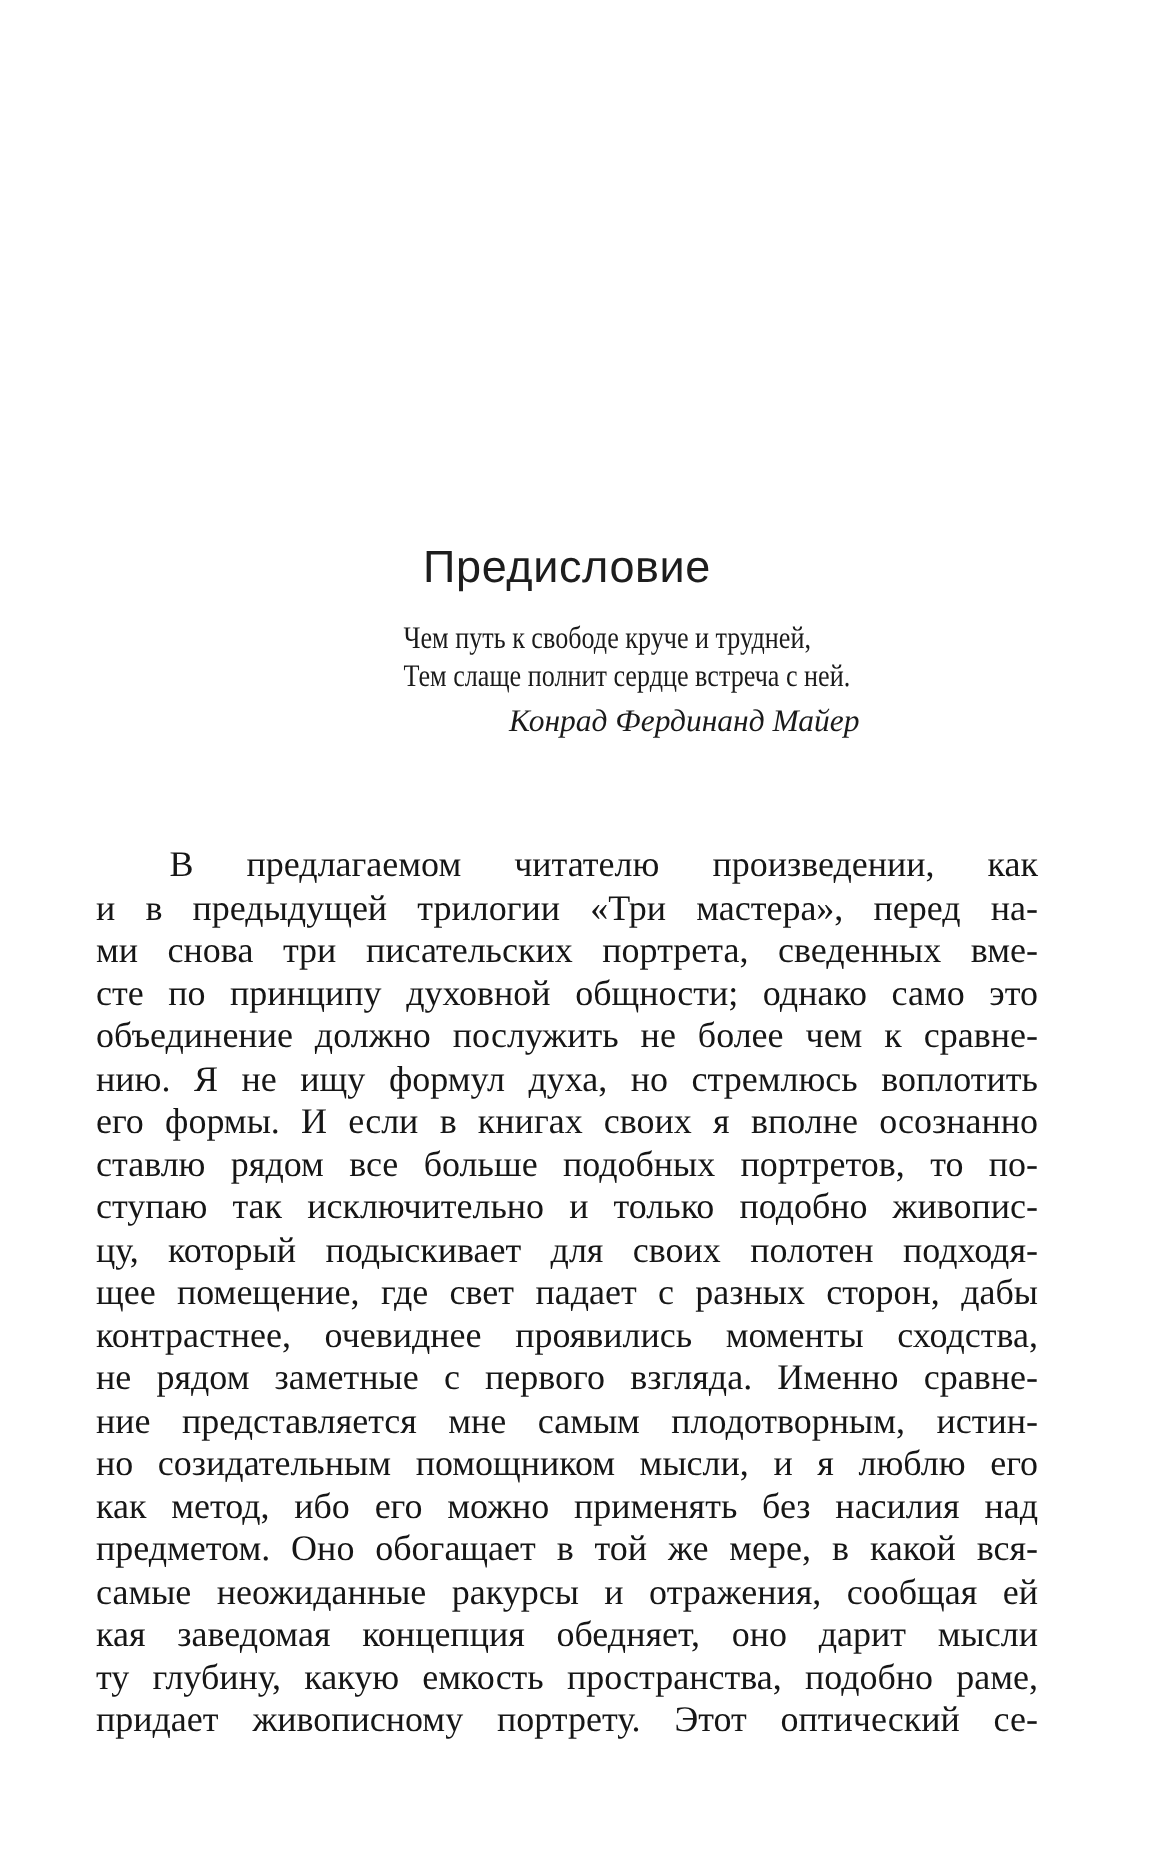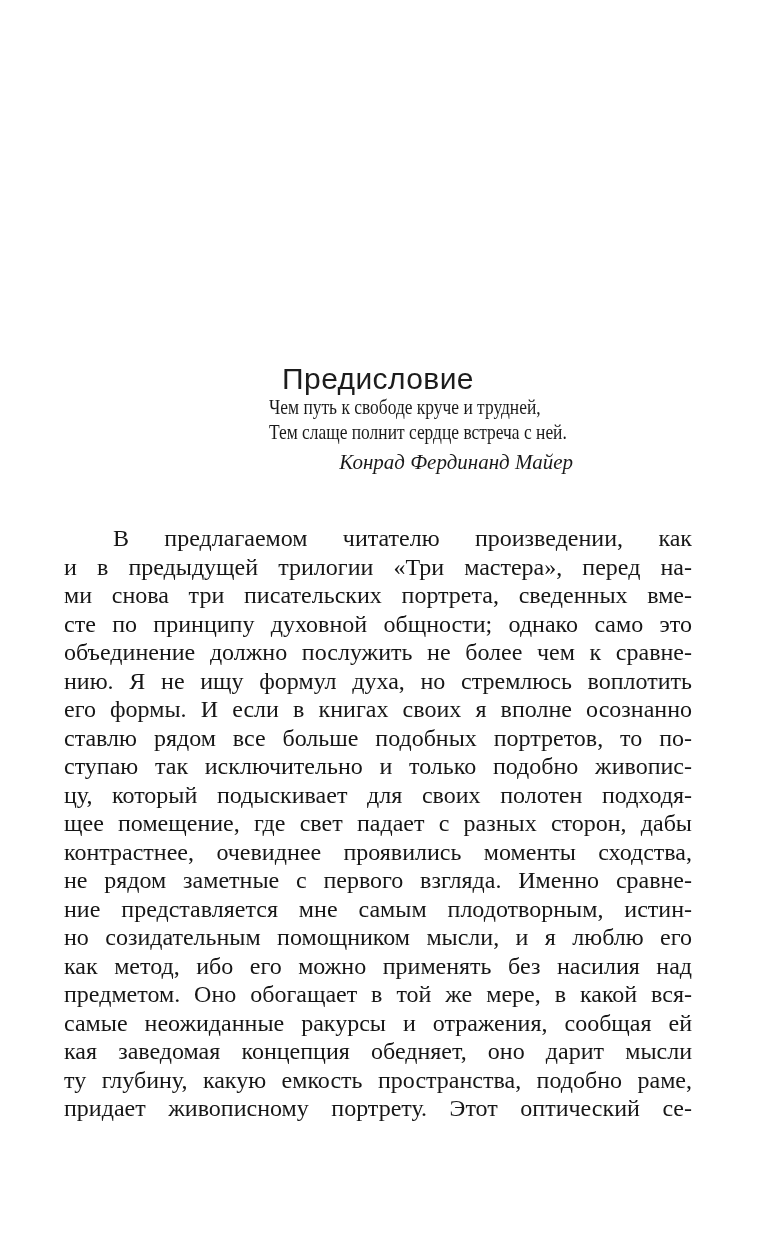--- a/index.html
+++ b/index.html
@@ -23,21 +23,21 @@
     text-align: center;
     font-family: "Liberation Sans", "DejaVu Sans", sans-serif;
     font-weight: 400;
     font-size: 30px;
     line-height: 30px;
     letter-spacing: 0.4px;
     color: #1d1d1d;
   }
   .epigraph {
     position: absolute;
-    top: 395px;
+    top: 413px;
     left: 269px;
     width: 304px;
     font-family: "Liberation Serif", "DejaVu Serif", serif;
     font-size: 21px;
     line-height: 25px;
     color: #1a1a1a;
   }
   .verse {
     white-space: nowrap;
     transform: scaleX(0.83);
@@ -62,20 +62,21 @@
     color: #161616;
   }
   .bline {
     text-align: justify;
     text-align-last: justify;
     height: 28.5px;
     overflow: visible;
   }
   .bline.first {
     text-indent: 49px;
+    margin-top: 39px;
   }
 </style>
 </head>
 <body>
 
 <div class="page">
 
   <h1 class="title">Предисловие</h1>
 
   <div class="epigraph">

